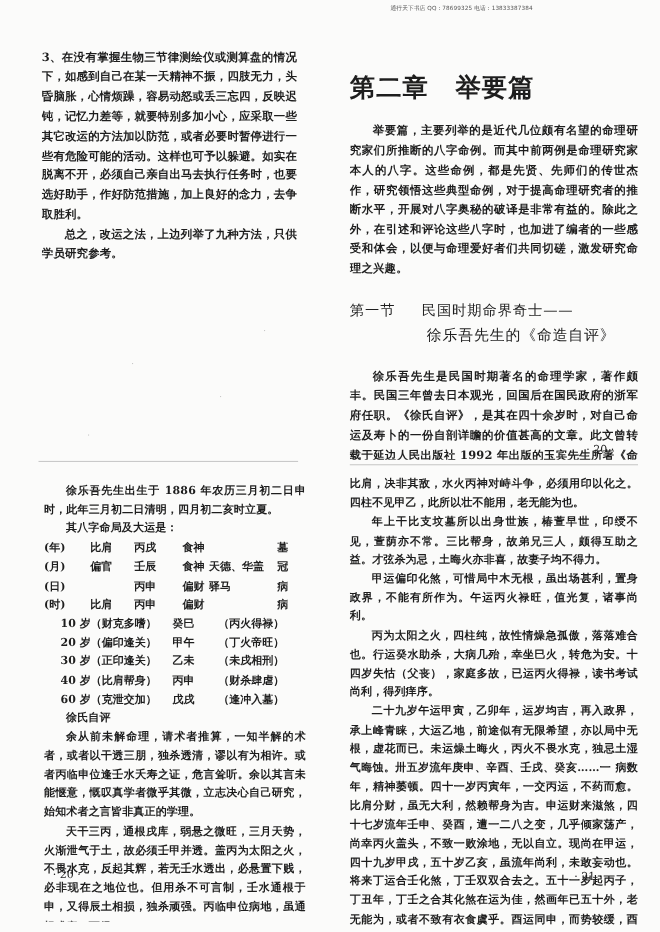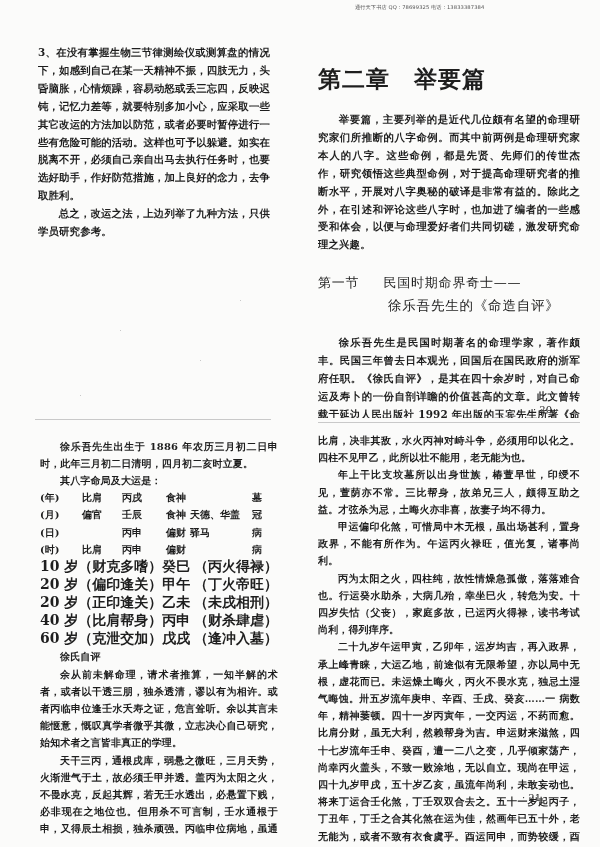--- a/index.html
+++ b/index.html
@@ -44,21 +44,21 @@
   .folio { position: absolute; font-size: 10px; font-family: "DejaVu Serif", serif; }
   .folio-19 { left: 533px; top: 404px; }
   .folio-20 { left: 48px; top: 790px; }
   .folio-21 { left: 522px; top: 792px; }
 
   table.bazi { border-collapse: collapse; font-size: 10px; font-weight: bold; margin: 0; }
   table.bazi td { padding: 0; height: 17.2px; white-space: nowrap; }
   .c0 { width: 42px; } .c1 { width: 40px; } .c2 { width: 40px; }
   .c3 { width: 28px; text-align: center; } .c4 { width: 62px; } .c5 { width: 20px; }
 
-  table.dayun { border-collapse: collapse; font-size: 14px; font-weight: bold; }
+  table.dayun { border-collapse: collapse; font-size: 10px; font-weight: bold; margin-left: 15px; }
   table.dayun td { padding: 0; height: 17.2px; white-space: nowrap; }
   .d0 { width: 102px; } .d1 { width: 42px; } .d2 { width: 80px; }
 
   .speck { position: absolute; width: 1px; height: 1px; background: #c8c8c8; }
 </style>
 </head>
 <body>
 
 <div class="watermark">通行天下书店  QQ：78699325  电话：13833387384</div>
 
@@ -128,21 +128,21 @@
       <td class="d0">10 岁（财克多嗜）</td>
       <td class="d1">癸巳</td>
       <td class="d2">（丙火得禄）</td>
     </tr>
     <tr>
       <td class="d0">20 岁（偏印逢关）</td>
       <td class="d1">甲午</td>
       <td class="d2">（丁火帝旺）</td>
     </tr>
     <tr>
-      <td class="d0">20 岁（正印逢关）</td>
+      <td class="d0">30 岁（正印逢关）</td>
       <td class="d1">乙未</td>
       <td class="d2">（未戌相刑）</td>
     </tr>
     <tr>
       <td class="d0">40 岁（比肩帮身）</td>
       <td class="d1">丙申</td>
       <td class="d2">（财杀肆虐）</td>
     </tr>
     <tr>
       <td class="d0">60 岁（克泄交加）</td>

